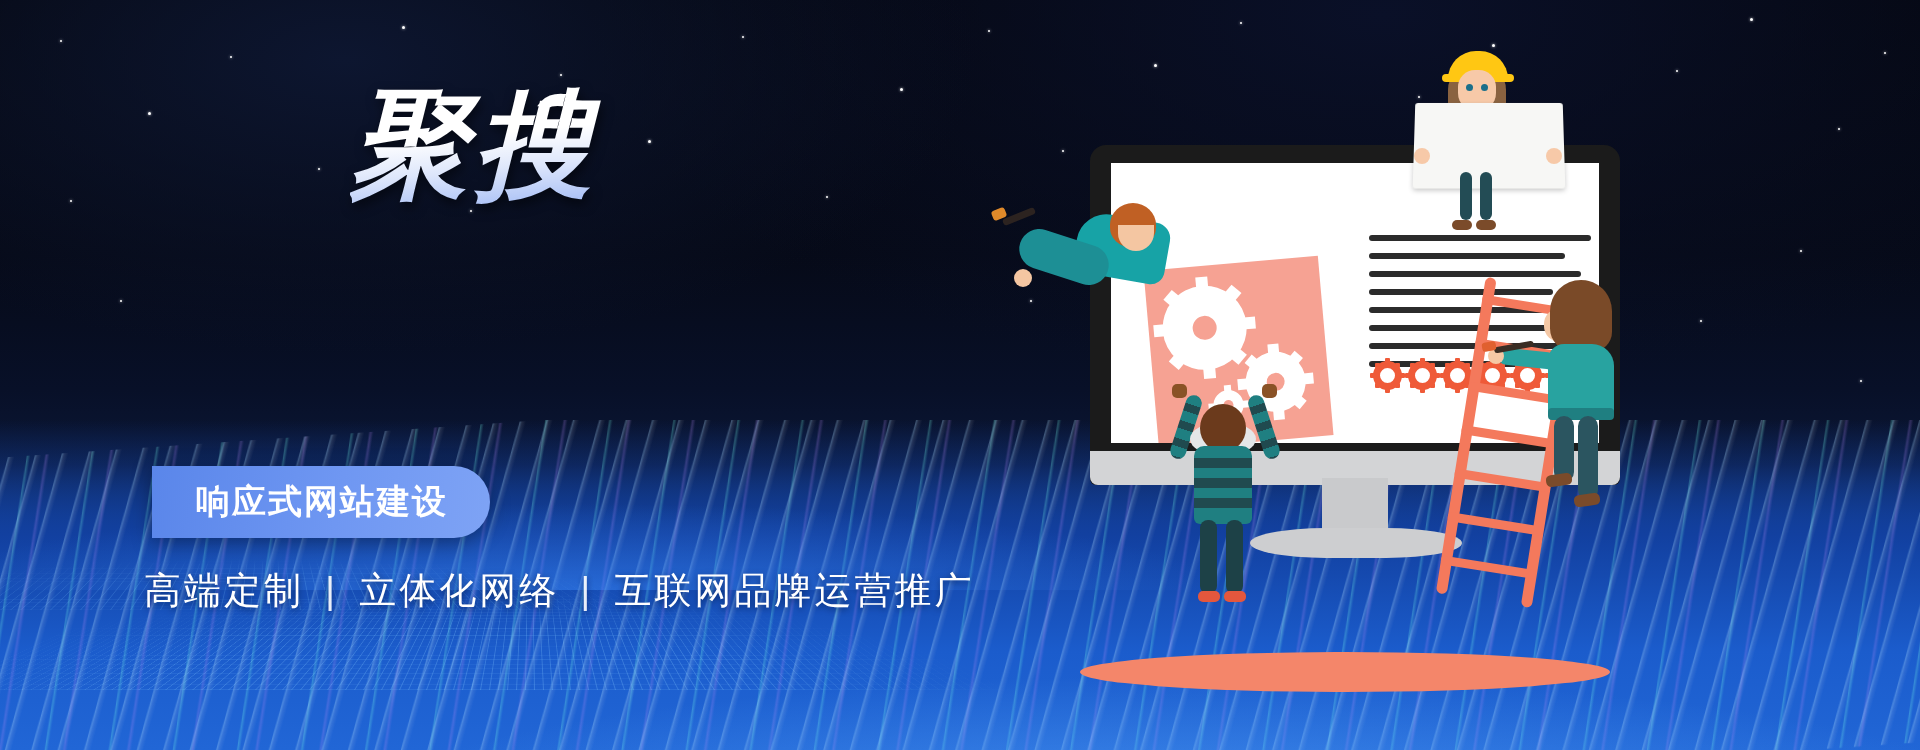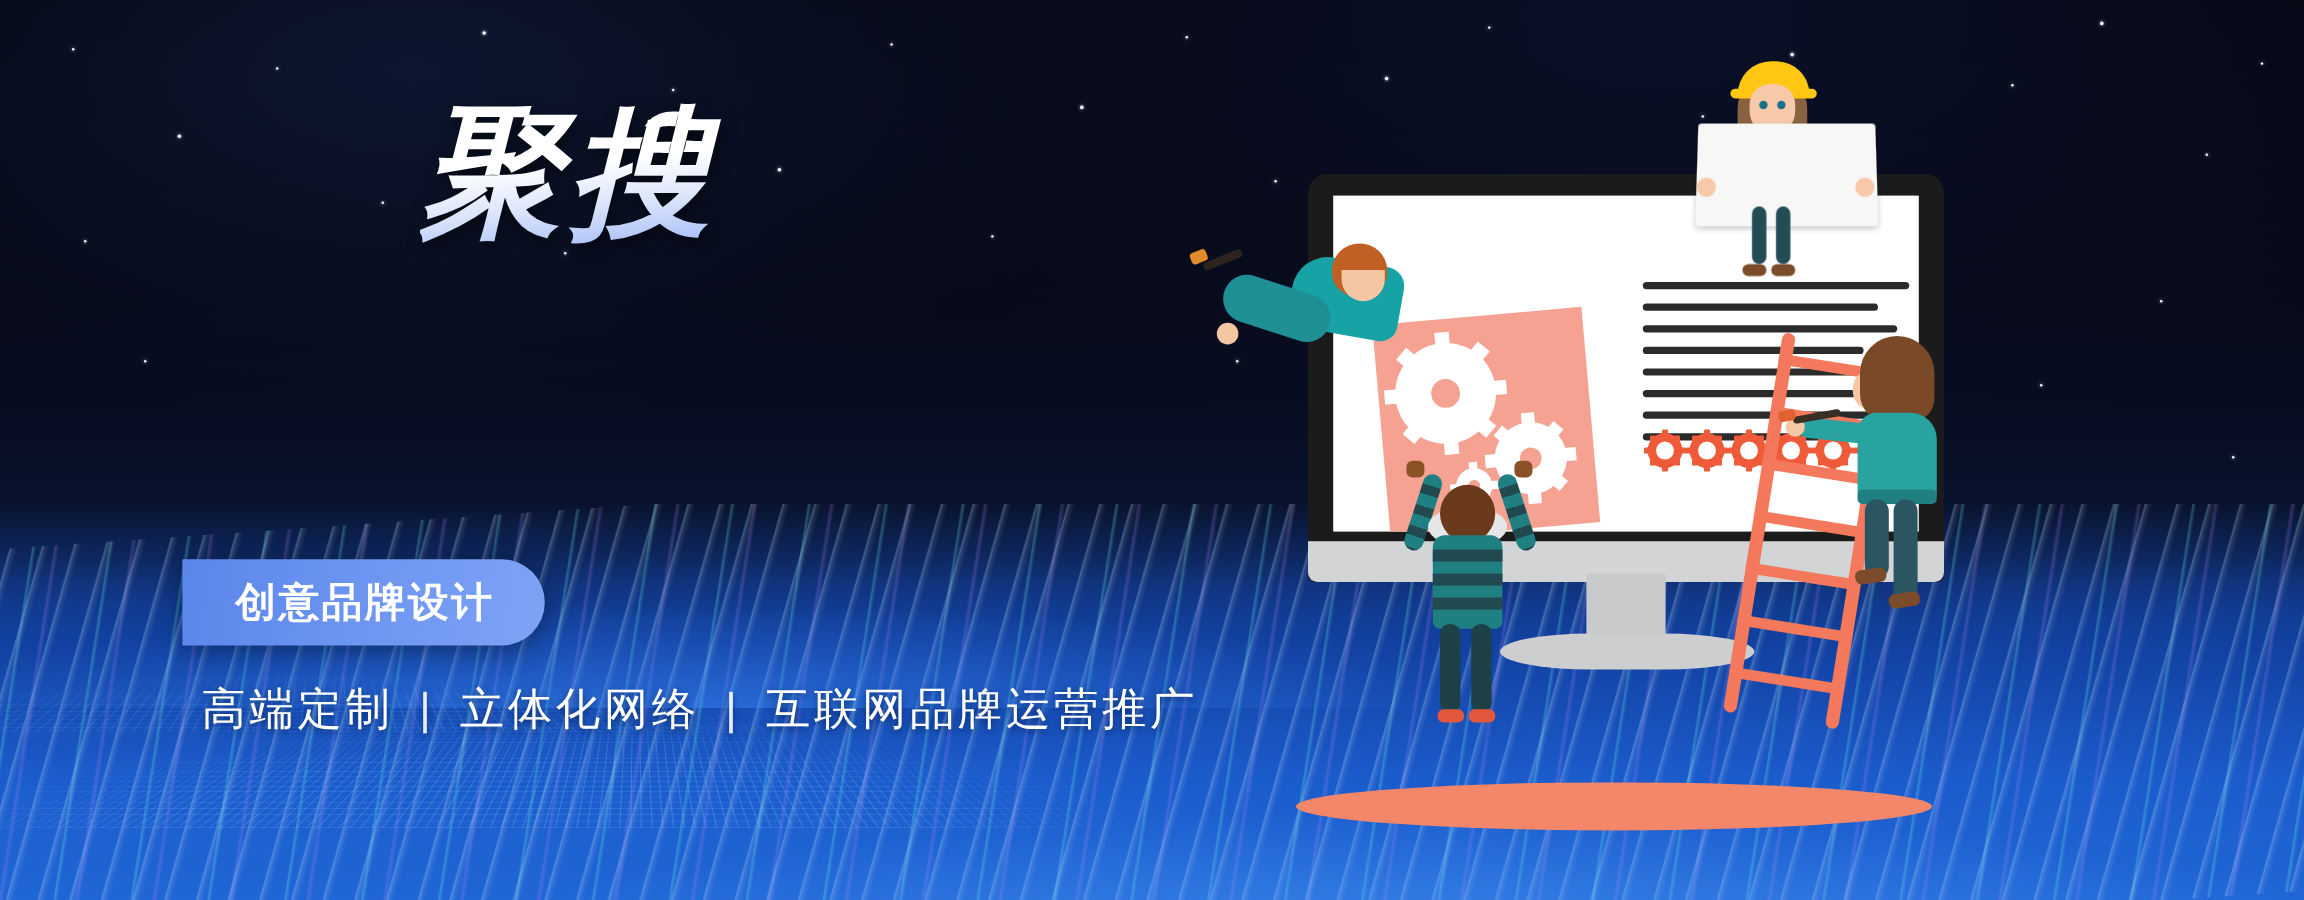--- a/index.html
+++ b/index.html
@@ -130,21 +130,21 @@
   }
   .badge-blue {
     background:linear-gradient(100deg,#5a86ea 0%,#6f97f2 55%,#7ea3f5 100%);
     border-radius:0 36px 36px 0;
     margin-left:-24px;
     padding-left:44px; padding-right:42px;
   }
 
   
   .tagline {
-    position:absolute; left:168px; top:566px;
+    position:absolute; left:144px; top:566px;
     font-size:37px; color:#ffffff; letter-spacing:3px;
     text-shadow:0 2px 6px rgba(0,20,60,.6);
     white-space:nowrap;
   }
   .tagline .sep { opacity:.9; margin:0 8px; font-weight:300; }
 
   
   .illus { position:absolute; left:1090px; top:40px; width:640px; height:690px; }
 
   .monitor { position:absolute; left:0; top:105px; width:530px; height:340px; }
@@ -314,21 +314,21 @@
   <div class="streaks"></div>
   <div class="horizon-glow"></div>
   <div class="terrain"></div>
   <div class="terrain2"></div>
 
   <div class="copy">
     <div class="title-line title-1">聚搜</div>
   </div>
 
   <div class="badges">
-    <div class="badge badge-blue">创意品牌设计</div>
+    <div class="badge badge-blue">响应式网站建设</div>
   </div>
 
   <div class="tagline">
     <span>高端定制</span>
     <span class="sep">|</span>
     <span>立体化网络</span>
     <span class="sep">|</span>
     <span>互联网品牌运营推广</span>
   </div>
 

